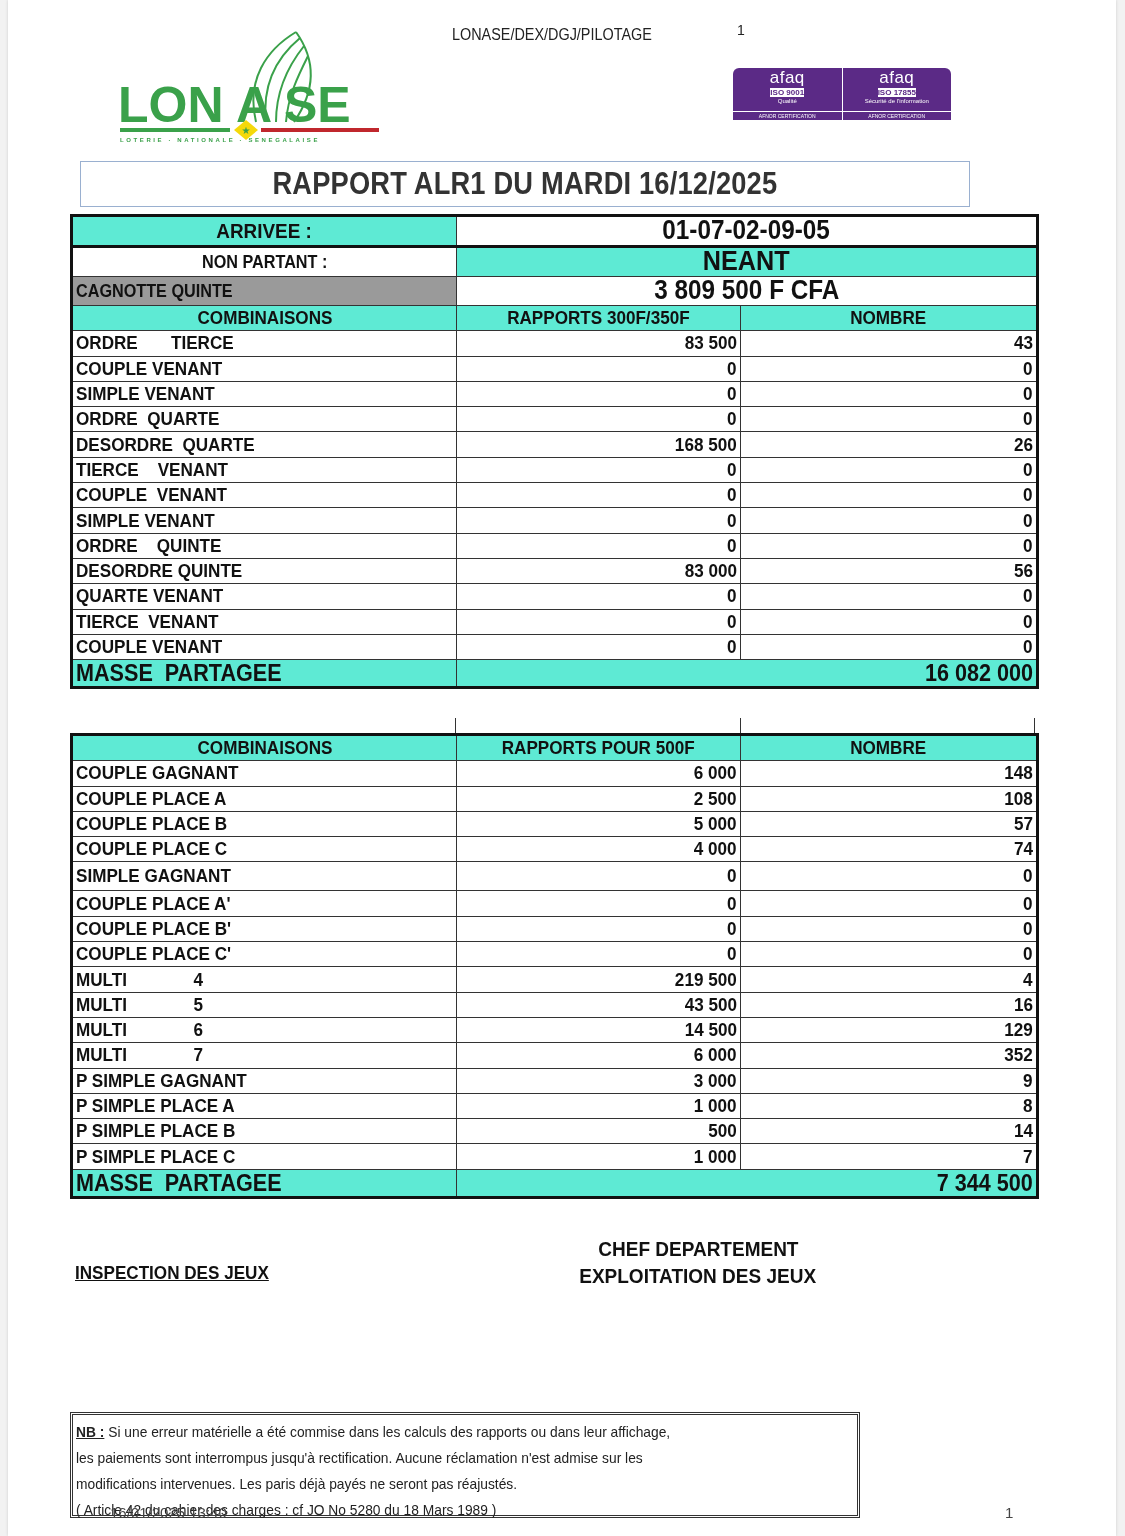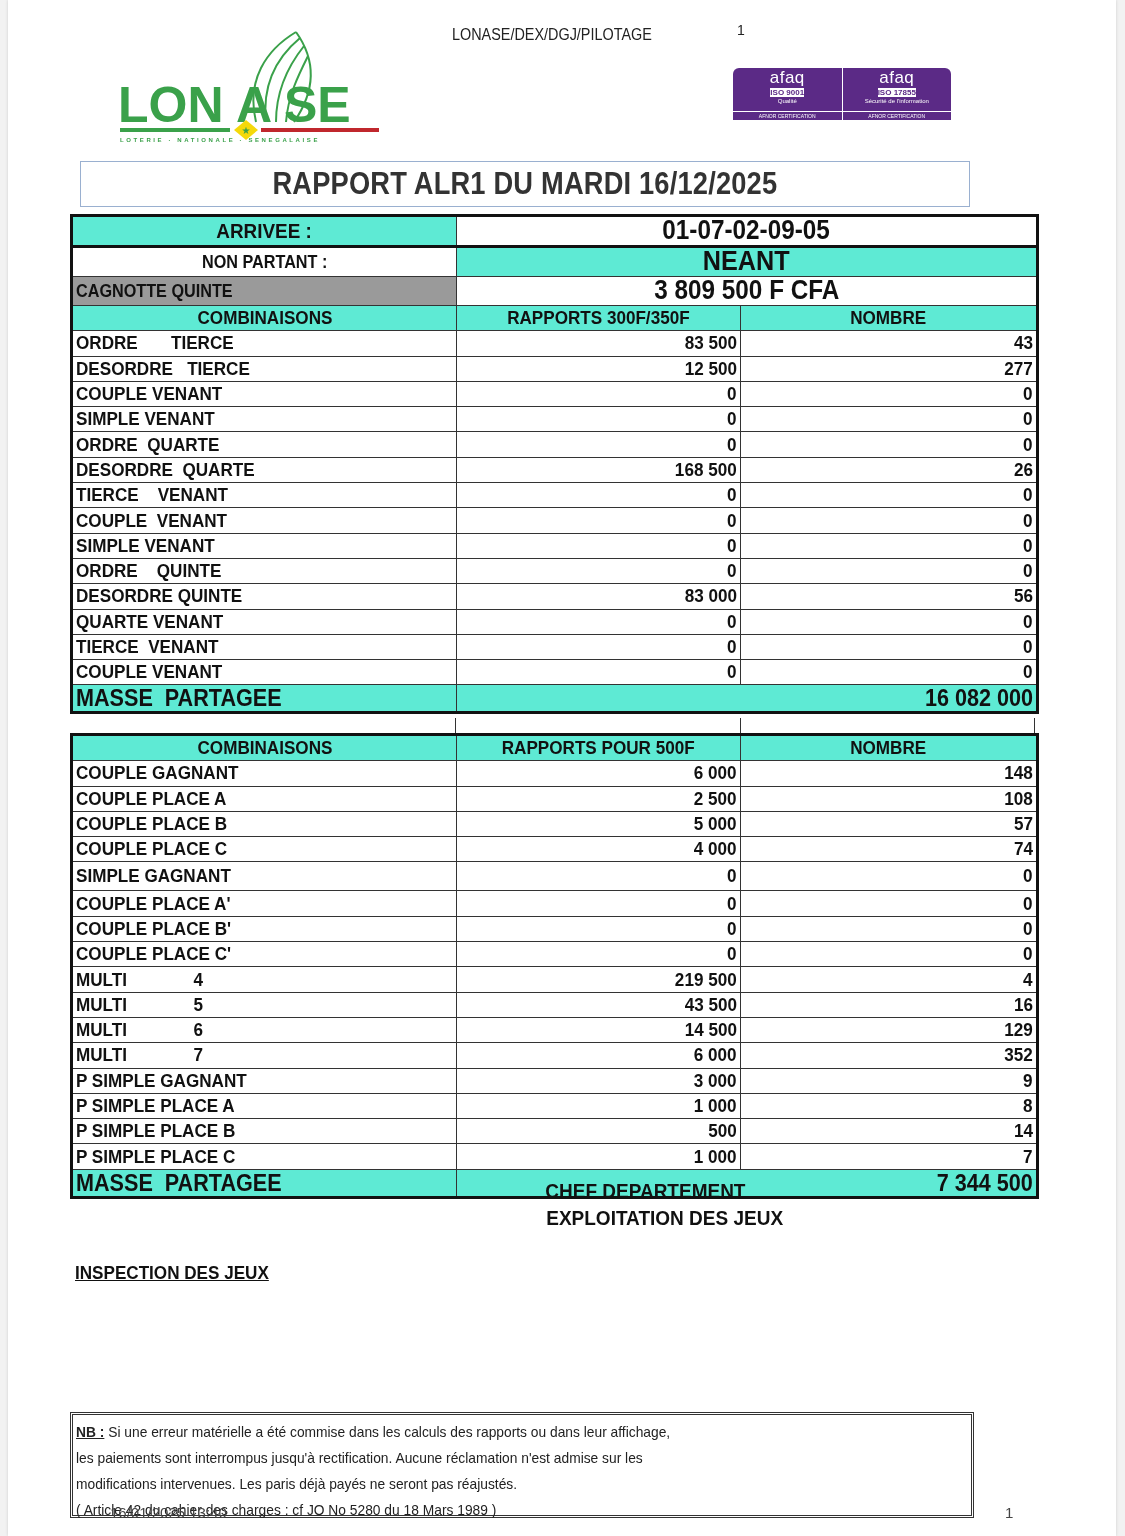--- a/index.html
+++ b/index.html
@@ -65,31 +65,31 @@
     .c { text-align: center; }
     .r { text-align: right; }
     table.rep tr.tr-row td { height: 24.3px; }
     table.rep tr.tall td { height: 28px; }
     .big td { font-size: 24px; }
 
     #t1 { top: 214px; border: 3px solid #111; }
     #t2 { top: 733px; border: 3px solid #111; }
 
     .sig-chef {
-      position: absolute; left: 540px; top: 1178px; width: 316px; 
+      position: absolute; left: 540px; top: 1236px; width: 316px; text-align: center;
       font-size: 20px; font-weight: bold; line-height: 27px;
     }
     .sig-chef span { display: inline-block; transform: scaleX(0.95); }
     .sig-insp {
       position: absolute; left: 75px; top: 1262px; font-size: 19px; font-weight: bold;
       text-decoration: underline; transform: scaleX(0.9); transform-origin: left top;
     }
 
     .nb-box {
-      position: absolute; left: 70px; top: 1412px; width: 904px; height: 106px;
+      position: absolute; left: 70px; top: 1412px; width: 790px; height: 106px;
       border: 3px double #333; box-sizing: border-box; padding: 4px 3px;
       font-size: 15px; line-height: 26px; color: #222;
     }
     .nb-box .line { white-space: nowrap; transform: scaleX(0.92); transform-origin: left center; }
     .nb-box .nb-lbl { font-weight: bold; text-decoration: underline; }
     .timestamp {
       position: absolute; left: 110px; top: 1504px; font-size: 15px; color: #444;
     }
     .pagenum-bot { position: absolute; left: 1005px; top: 1504px; font-size: 15px; color: #444; }
   </style>
@@ -169,25 +169,20 @@
       <td class="c"><span class="cond-c">NOMBRE</span></td>
     </tr>
   </tbody>
   <tbody id="t1-body">
       <tr class="tr-row">
         <td><span class="cond" style="white-space: pre;">ORDRE       TIERCE</span></td>
         <td class="r"><span class="cond-r" style="white-space: pre;">83 500</span></td>
         <td class="r"><span class="cond-r" style="white-space: pre;">43</span></td>
       </tr>
       <tr class="tr-row">
-        <td><span class="cond" style="white-space: pre;">DESORDRE   TIERCE</span></td>
-        <td class="r"><span class="cond-r" style="white-space: pre;">12 500</span></td>
-        <td class="r"><span class="cond-r" style="white-space: pre;">277</span></td>
-      </tr>
-      <tr class="tr-row">
         <td><span class="cond" style="white-space: pre;">COUPLE VENANT</span></td>
         <td class="r"><span class="cond-r" style="white-space: pre;">0</span></td>
         <td class="r"><span class="cond-r" style="white-space: pre;">0</span></td>
       </tr>
       <tr class="tr-row">
         <td><span class="cond" style="white-space: pre;">SIMPLE VENANT</span></td>
         <td class="r"><span class="cond-r" style="white-space: pre;">0</span></td>
         <td class="r"><span class="cond-r" style="white-space: pre;">0</span></td>
       </tr>
       <tr class="tr-row">

